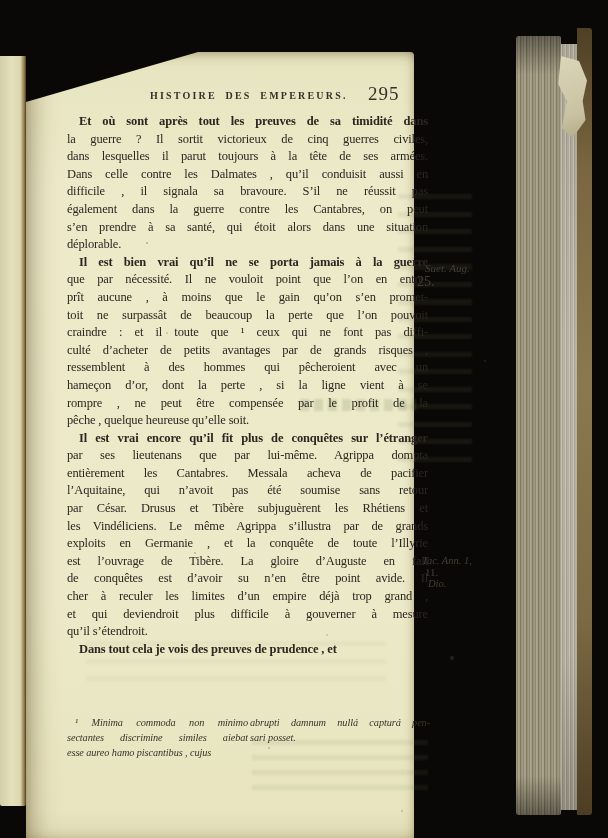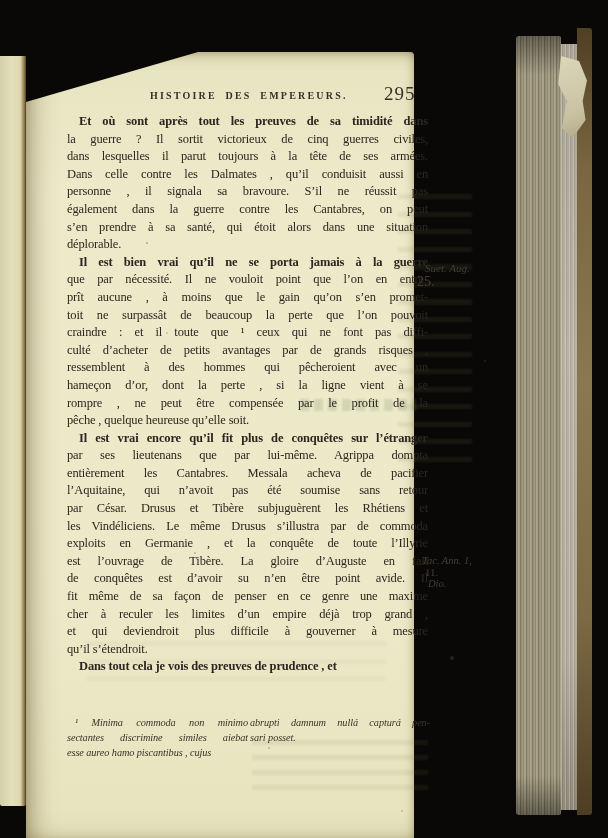--- a/index.html
+++ b/index.html
@@ -61,21 +61,21 @@
     filter:blur(.3px);
   }
 
   
   .running-title{
     position:absolute;left:124px;top:38px;
     font-size:10px;font-weight:bold;letter-spacing:2.2px;word-spacing:4px;
     color:#37302a;
   }
   .page-number{
-    position:absolute;left:358px;top:31px;
+    position:absolute;left:342px;top:31px;
     font-size:19px;color:#37302a;letter-spacing:1px;
   }
 
   
   .text-block{
     position:absolute;left:41px;top:61px;width:361px;
     font-size:12.5px;line-height:17.6px;letter-spacing:-0.15px;
     color:#2c2620;
   }
   .bodyline{
@@ -142,44 +142,43 @@
     <div class="speckles"></div>
 
     <div class="running-title">HISTOIRE DES EMPEREURS.</div>
     <div class="page-number">295</div>
 
     <div class="text-block" id="text-block">
         <div class="bodyline indent">Et où sont après tout les preuves de sa timidité dans</div>
         <div class="bodyline">la guerre ? Il sortit victorieux de cinq guerres civiles,</div>
         <div class="bodyline">dans lesquelles il parut toujours à la tête de ses armées.</div>
         <div class="bodyline">Dans celle contre les Dalmates , qu’il conduisit aussi en</div>
-        <div class="bodyline">personne , il signala sa bravoure. S’il ne réussit pas</div>
+        <div class="bodyline">difficile , il signala sa bravoure. S’il ne réussit pas</div>
         <div class="bodyline">également dans la guerre contre les Cantabres, on peut</div>
         <div class="bodyline">s’en prendre à sa santé, qui étoit alors dans une situation</div>
         <div class="bodyline lastline">déplorable.</div>
         <div class="bodyline indent">Il est bien vrai qu’il ne se porta jamais à la guerre</div>
         <div class="bodyline">que par nécessité. Il ne vouloit point que l’on en entre-</div>
         <div class="bodyline">prît aucune , à moins que le gain qu’on s’en promet-</div>
         <div class="bodyline">toit ne surpassât de beaucoup la perte que l’on pouvoit</div>
         <div class="bodyline">craindre : et il toute que ¹ ceux qui ne font pas diffi-</div>
         <div class="bodyline">culté d’acheter de petits avantages par de grands risques ,</div>
         <div class="bodyline">ressemblent à des hommes qui pêcheroient avec un</div>
         <div class="bodyline">hameçon d’or, dont la perte , si la ligne vient à se</div>
         <div class="bodyline">rompre , ne peut être compensée par le profit de la</div>
         <div class="bodyline lastline">pêche , quelque heureuse qu’elle soit.</div>
         <div class="bodyline indent">Il est vrai encore qu’il fit plus de conquêtes sur l’étranger</div>
         <div class="bodyline">par ses lieutenans que par lui-même. Agrippa dompta</div>
         <div class="bodyline">entièrement les Cantabres. Messala acheva de pacifier</div>
         <div class="bodyline">l’Aquitaine, qui n’avoit pas été soumise sans retour</div>
         <div class="bodyline">par César. Drusus et Tibère subjuguèrent les Rhétiens et</div>
-        <div class="bodyline">les Vindéliciens. Le même Drusus s’illustra par de commoda</div>
+        <div class="bodyline">les Vindéliciens. Le même Agrippa s’illustra par de grands</div>
         <div class="bodyline">exploits en Germanie , et la conquête de toute l’Illyrie</div>
         <div class="bodyline">est l’ouvrage de Tibère. La gloire d’Auguste en fait</div>
         <div class="bodyline">de conquêtes est d’avoir su n’en être point avide. Il</div>
-        <div class="bodyline">fit même de sa façon de penser en ce genre une maxime</div>
         <div class="bodyline">cher à reculer les limites d’un empire déjà trop grand ,</div>
         <div class="bodyline">et qui deviendroit plus difficile à gouverner à mesure</div>
         <div class="bodyline lastline">qu’il s’étendroit.</div>
         <div class="bodyline indent lastline">Dans tout cela je vois des preuves de prudence , et</div>
       </div>
 
     <div class="margin-note note1" id="margin-note-0">
         <div class="mn-line">Suet. Aug.</div>
         <div class="mn-line">25.</div>
       </div>

